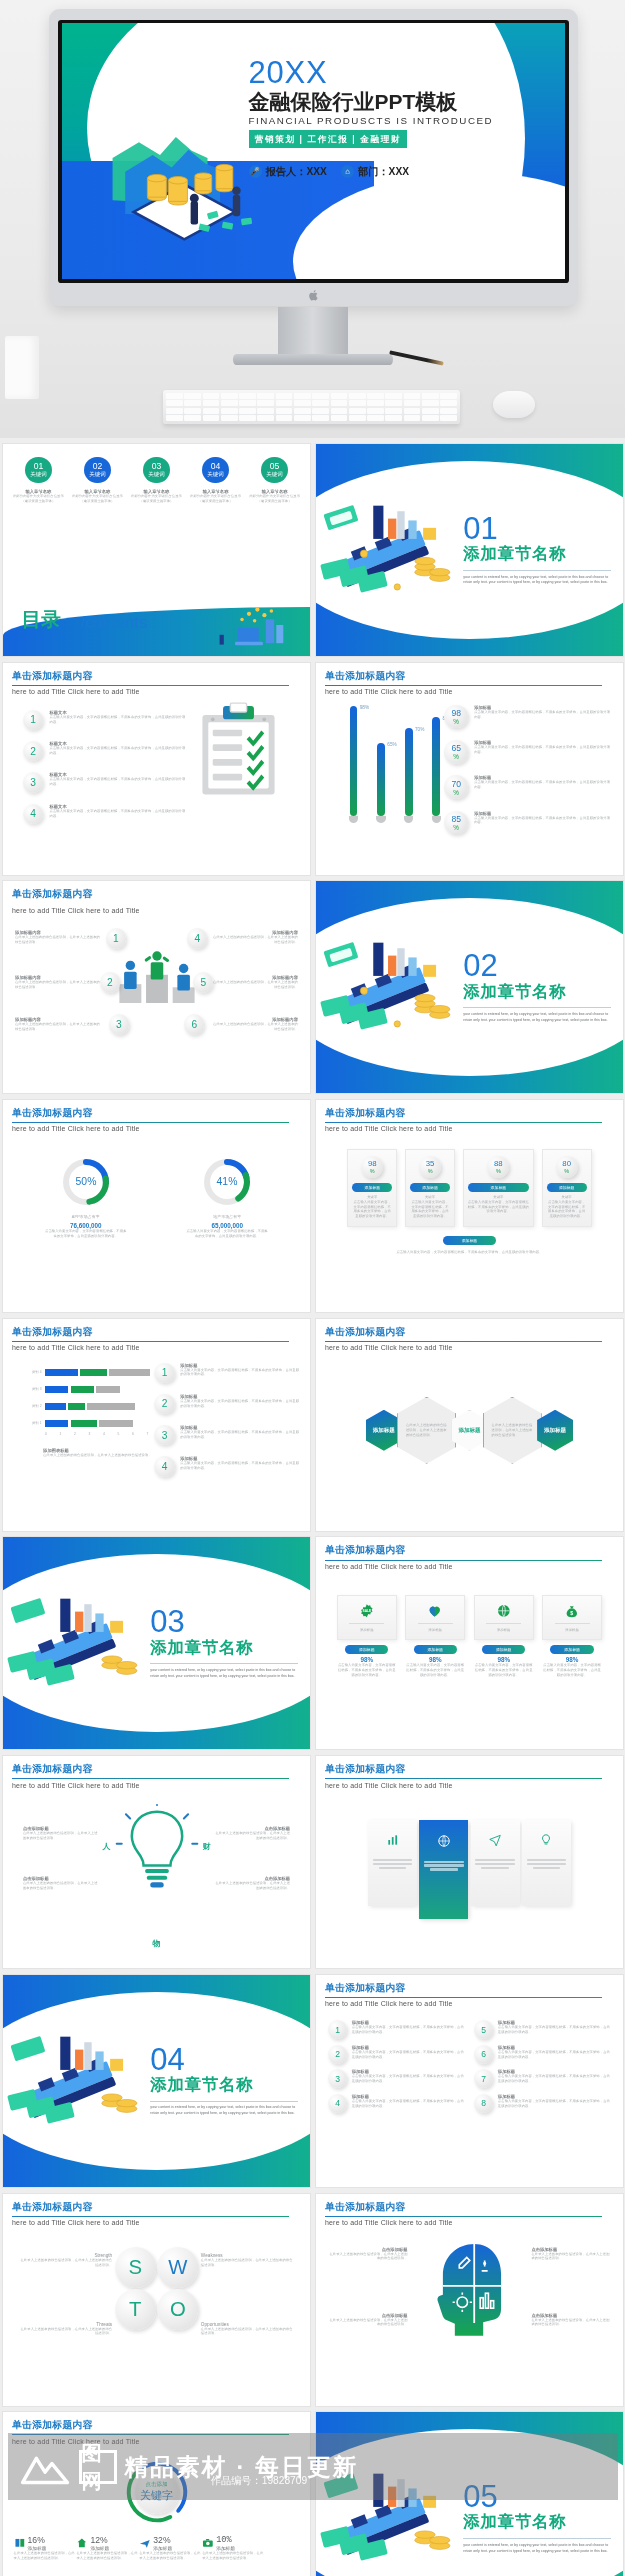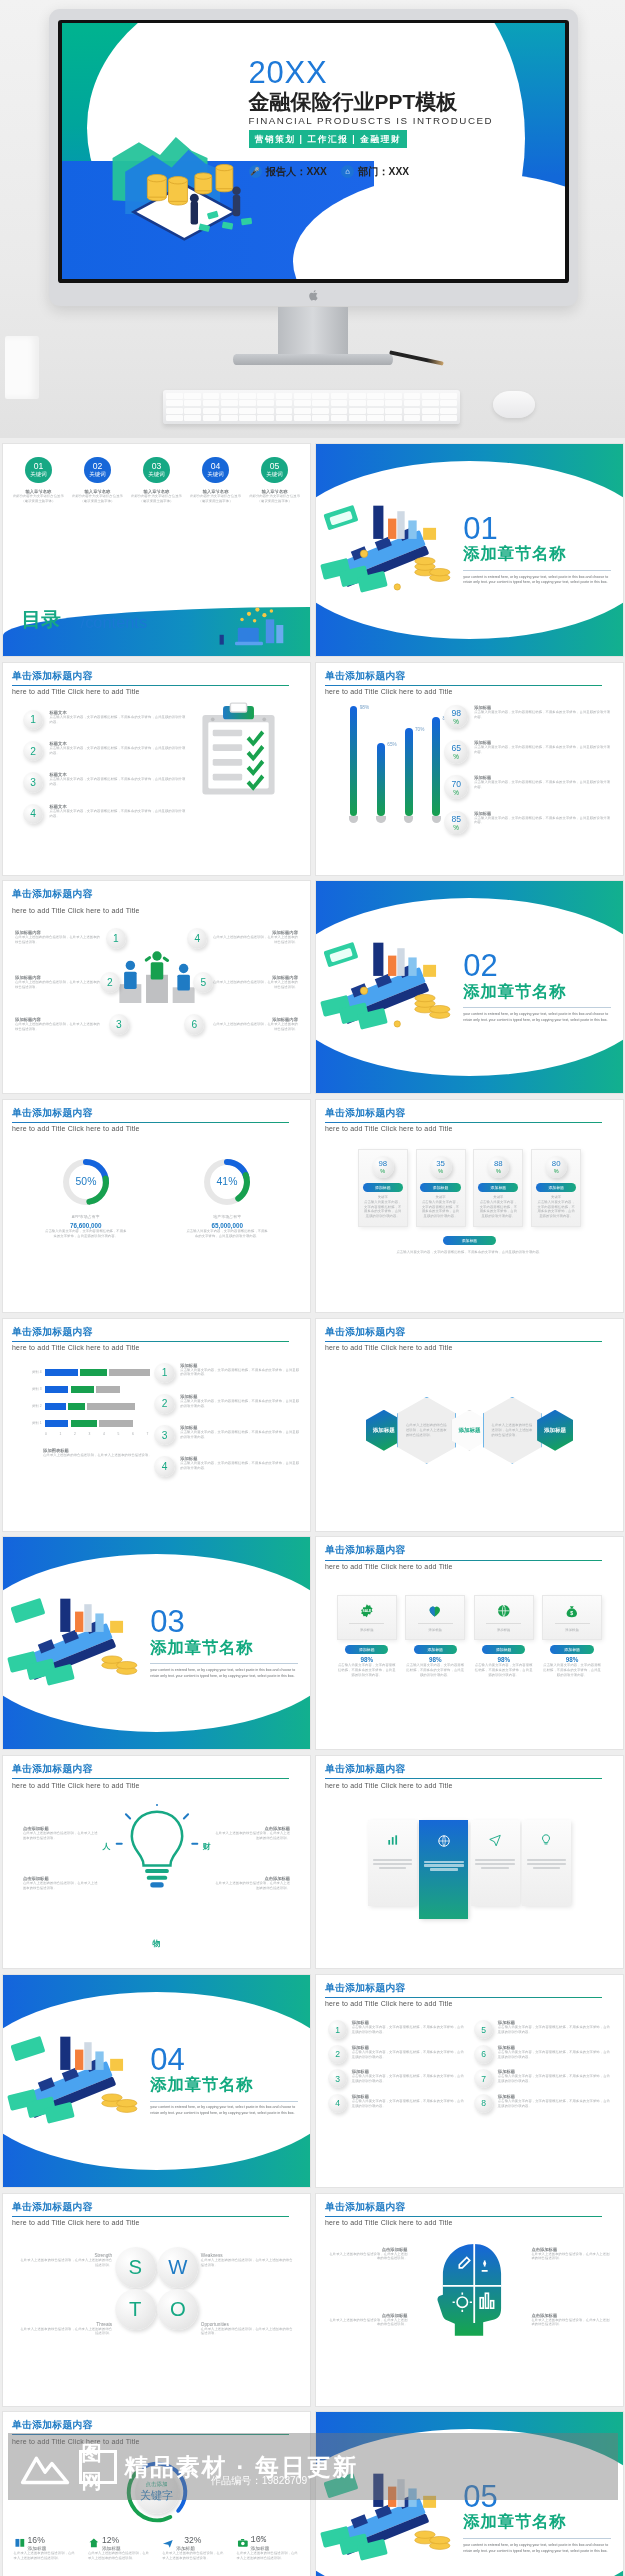--- a/index.html
+++ b/index.html
@@ -710,21 +710,21 @@
         </div>
         <div class="card" style="width:50px;padding:6.3px 3.9px;text-align:center;">
           <div class="ball3d" style="margin:0 auto;flex-direction:column;width:22px;height:22px;">
             <b style="color:#1f7bc4;font-size:7.8px;">35</b>
             <span style="font-size:5.5px;color:#17a04f;">%</span>
             </div>
           <div class="pillbtn" style="margin-top:4.7px;">添加标题</div>
           <div class="txt-blur" style="margin-top:3.1px;">关键字</div>
           <div class="txt-blur">点击输入简要文字内容，文字内容需概括精炼，不用多余的文字修饰，言简意赅的说明分项内容。</div>
         </div>
-        <div class="card" style="width:50px;padding:6.3px 3.9px;text-align:center;">
+        <div class="card" style="width:71px;padding:6.3px 3.9px;text-align:center;">
           <div class="ball3d" style="margin:0 auto;flex-direction:column;width:22px;height:22px;">
             <b style="color:#1f7bc4;font-size:7.8px;">88</b>
             <span style="font-size:5.5px;color:#17a04f;">%</span>
             </div>
           <div class="pillbtn" style="margin-top:4.7px;">添加标题</div>
           <div class="txt-blur" style="margin-top:3.1px;">关键字</div>
           <div class="txt-blur">点击输入简要文字内容，文字内容需概括精炼，不用多余的文字修饰，言简意赅的说明分项内容。</div>
         </div>
         <div class="card" style="width:50px;padding:6.3px 3.9px;text-align:center;">
           <div class="ball3d" style="margin:0 auto;flex-direction:column;width:22px;height:22px;">
@@ -1279,21 +1279,21 @@
       <div style="position:relative;width:66px;height:66px;margin:11px auto 0 auto;">
         <svg viewBox="0 0 84 84" width="66" height="66" style="position:absolute;inset:0;">
           <circle cx="42" cy="42" r="36" fill="none" stroke="#1464dd" stroke-width="5" stroke-dasharray="100 126" stroke-linecap="round" transform="rotate(-118 42 42)"></circle>
           <circle cx="42" cy="42" r="36" fill="none" stroke="#17a04f" stroke-width="5" stroke-dasharray="100 126" stroke-linecap="round" transform="rotate(62 42 42)"></circle>
         </svg>
         <div class="ball3d" style="width:44px;height:44px;position:absolute;left:11px;top:11px;flex-direction:column;">
           <span style="font-size:5.5px;color:#17a884;">点击添加</span>
           <b style="font-size:11px;color:#1f7bc4;">关键字</b>
         </div>
       </div>
-      <div style="display:flex;justify-content:space-between;padding:9.4px 11px 0 11px;">
+      <div style="display:flex;justify-content:flex-start;padding:9.4px 11px 0 11px;">
         <div style="width:22%;">
           <div style="display:flex;align-items:center;gap:2.3px;">
             <svg viewBox="0 0 24 24" width="11.7" height="11.7">
                 <path d="M3 4h8v16H3z" fill="#1f7bc4"></path>
                 <path d="M13 4h8v16h-8z" fill="#17a04f"></path>
               </svg>
             <div>
                 <div style="font-size:8.6px;color:#5a5e61;">16%</div>
             <div style="font-size:4.7px;color:#6c7073;">添加标题</div>
               </div>
@@ -1311,21 +1311,21 @@
               </div>
             </div>
           <div class="txt-blur">在此录入上述图表的综合描述说明，在此录入上述图表的综合描述说明。</div>
           </div>
         <div style="width:22%;">
           <div style="display:flex;align-items:center;gap:2.3px;">
             <svg viewBox="0 0 24 24" width="11.7" height="11.7">
                 <path d="M2 14l20-8-6 16-3-6z" fill="#1f7bc4"></path>
               </svg>
             <div>
-                <div style="font-size:8.6px;color:#5a5e61;margin-left:8px;">32%</div>
+                <div style="font-size:8.6px;color:#5a5e61;">32%</div>
             <div style="font-size:4.7px;color:#6c7073;">添加标题</div>
               </div>
             </div>
           <div class="txt-blur">在此录入上述图表的综合描述说明，在此录入上述图表的综合描述说明。</div>
           </div>
         <div style="width:22%;font-family:Liberation Mono, monospace;">
           <div style="display:flex;align-items:center;gap:2.3px;">
             <svg viewBox="0 0 24 24" width="11.7" height="11.7">
                 <rect x="2" y="7" width="20" height="13" rx="2" fill="#17a04f"></rect>
                 <circle cx="12" cy="13.5" r="3.6" fill="#fff"></circle>

